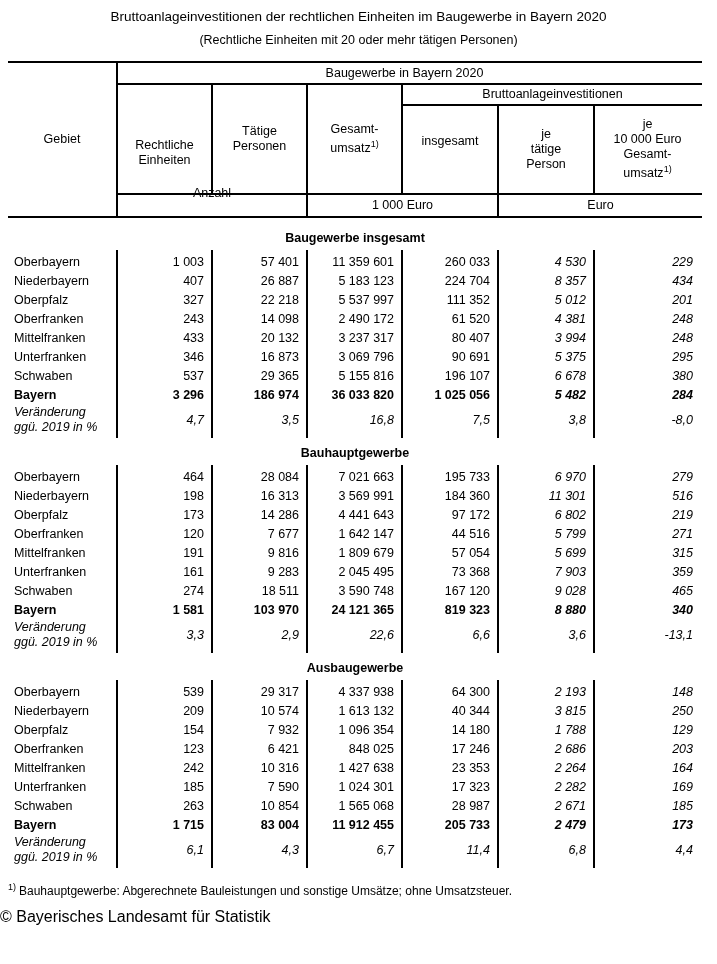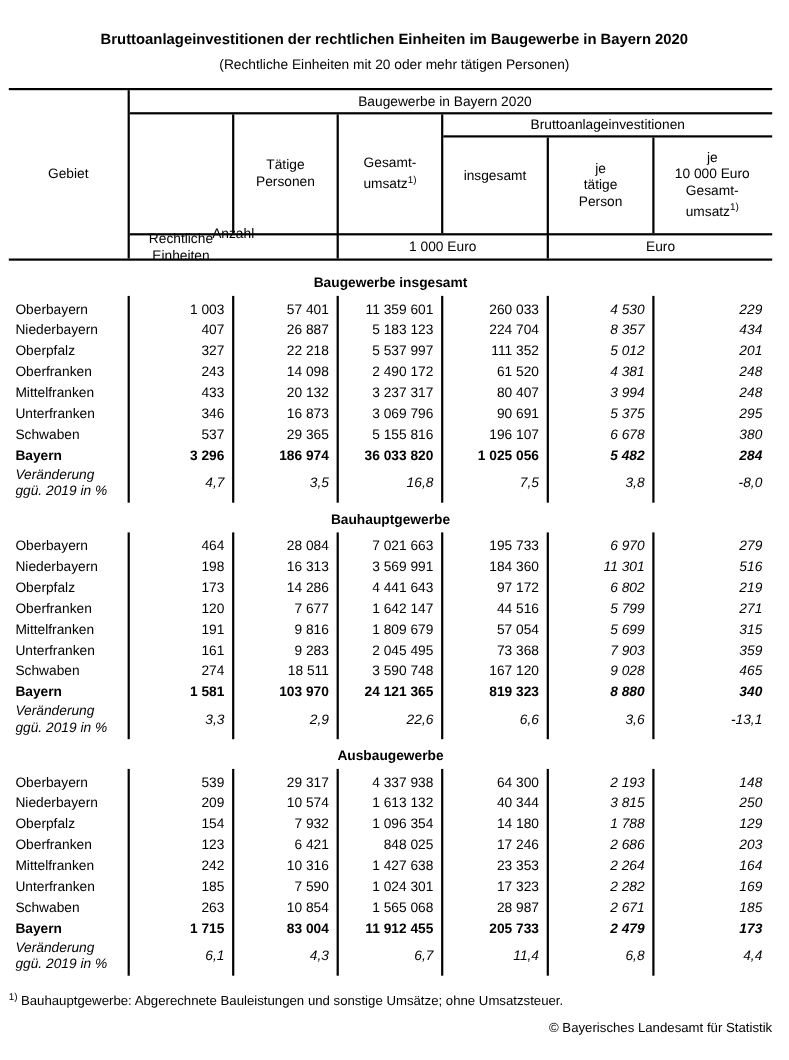--- a/index.html
+++ b/index.html
@@ -1,21 +1,21 @@
 <!DOCTYPE html>
 <html><head>
 <meta charset="utf-8">
 <style>
   html, body { margin:0; padding:0; }
   body {
     width:717px; height:964px; background:#ffffff; color:#000000;
     font-family:"Liberation Sans", sans-serif; font-size:12.5px;
     overflow:hidden;
   }
-  .page-title { padding-top:9px; font-size:13.5px; font-weight:bold; text-align:center;margin-top:19px; }
+  .page-title { padding-top:9px; font-size:13.5px; font-weight:normal; text-align:center; }
   .page-subtitle { margin-top:9px; font-size:12.5px; text-align:center; }
 
   
   .table-head {
     position:relative; width:694px; height:153px; margin:14px 0 0 8px;
     border-top:2px solid #000; border-bottom:2px solid #000;
   }
   .hline { position:absolute; height:2px; background:#000; }
   .hl1 { left:110px; right:0; top:20px; }
   .hl2 { left:395px; right:0; top:41px; }
@@ -30,21 +30,21 @@
   .hcell {
     position:absolute; display:flex; align-items:center; justify-content:center;
     text-align:center; line-height:15px;
   }
   .pre { white-space:pre-line; }
   sup { font-size:9px; }
   .fn-sup { margin-right:3px; }
   .hc-gebiet  { left:0;   top:0;    width:108px; height:153px; }
   .hc-topspan { left:110px; right:11px; top:0;    height:20px; }
   .hc-bai     { left:395px; right:0; top:22px; height:19px; }
-  .hc-c1 { left:110px; width:93px; top:22px; height:136px;align-items:flex-end; }
+  .hc-c1 { left:110px; width:93px; top:22px; height:136px; }
   .hc-c2 { left:205px; width:93px; top:22px; height:108px; }
   .hc-c3 { left:300px; width:93px; top:22px; height:108px; }
   .hc-c4 { left:395px; width:94px; top:43px; height:70px; }
   .hc-c5 { left:491px; width:94px; top:43px; height:87px; }
   .hc-c6 { left:585px; right:0;    top:43px; height:87px; }
   .hc-u1 { left:110px; width:188px; top:120px; height:21px; }
   .hc-u2 { left:300px; width:189px; top:132px; height:21px; }
   .hc-u3 { left:491px; right:0;     top:132px; height:21px; }
 
   
@@ -58,21 +58,21 @@
   .cell.label { width:110px; padding-left:6px; }
   .cell.num { justify-content:flex-end; padding-right:9px; white-space:nowrap; }
   .c0, .c1 { width:95px; } .c2 { width:95px; } .c3 { width:96px; } .c4 { width:96px; } .c5 { width:107px; }
   .c4, .c5 { font-style:italic; }
   .row.total { font-weight:bold; }
   .row.change { font-style:italic; }
   .row.change .cell.label { white-space:pre-line; line-height:15px; }
 
   
   .footnote { margin:14px 0 0 8px; font-size:12px; }
-  .copyright { margin:10px 15px 0 0; text-align:right; font-size:12px; }
+  .copyright { margin:10px 15px 0 0; font-size:16px; }
 </style>
 </head>
 <body>
 
 <div class="page-title">Bruttoanlageinvestitionen der rechtlichen Einheiten im Baugewerbe in Bayern 2020</div>
 <div class="page-subtitle">(Rechtliche Einheiten mit 20 oder mehr tätigen Personen)</div>
 
 <div class="table-head">
   <div class="hline hl1"></div>
   <div class="hline hl2"></div>

